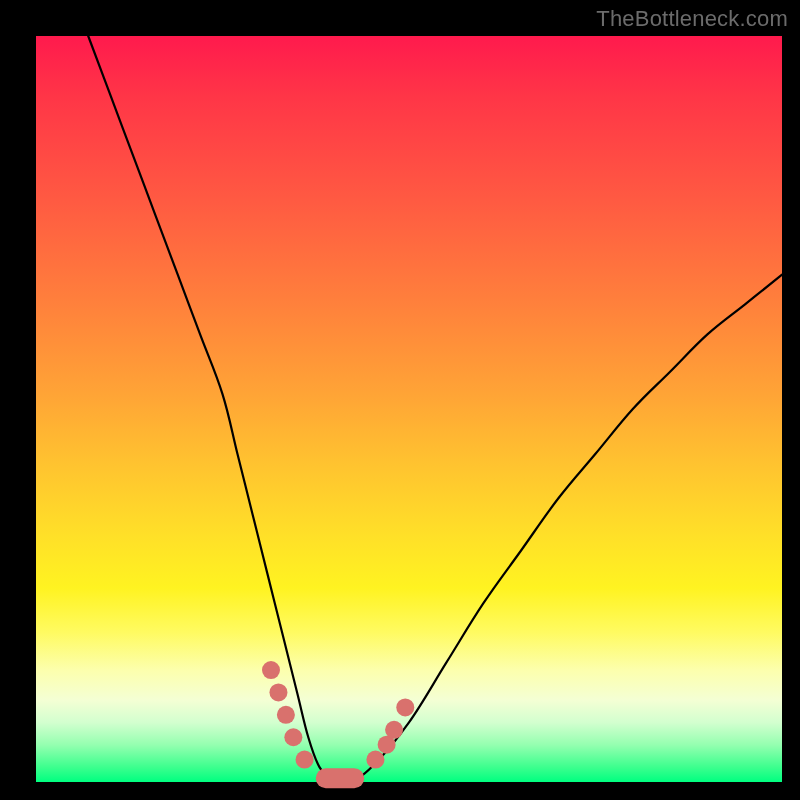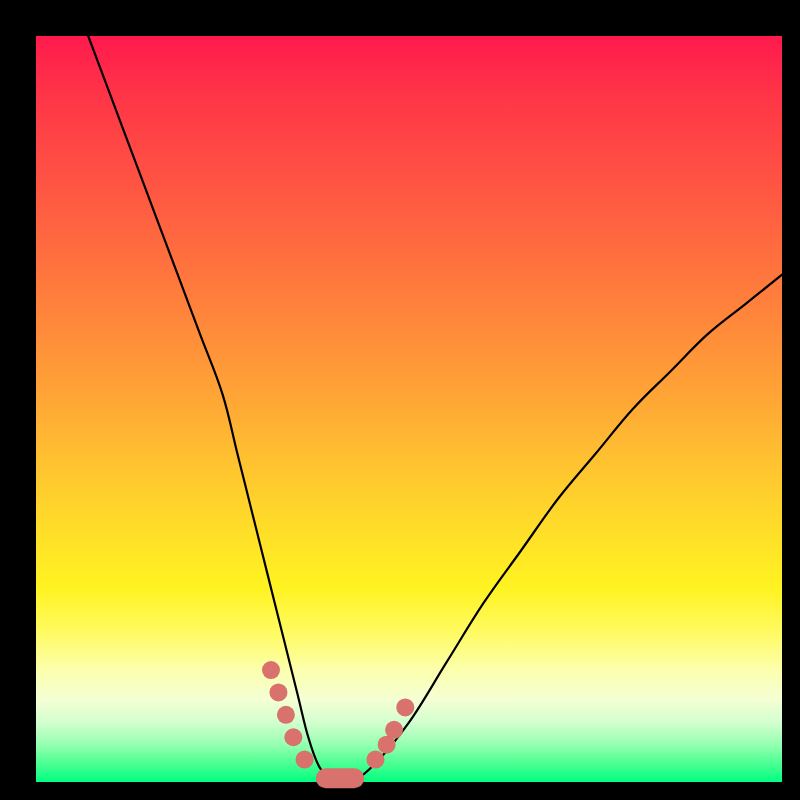--- a/index.html
+++ b/index.html
@@ -92,14 +92,15 @@
           <circle cx="268.56" cy="723.62" r="9" class="marker"></circle>
           <circle cx="339.43" cy="723.62" r="9" class="marker"></circle>
           <circle cx="350.62" cy="708.7" r="9" class="marker"></circle>
           <circle cx="358.08" cy="693.78" r="9" class="marker"></circle>
           <circle cx="369.27" cy="671.4" r="9" class="marker"></circle>
           <rect x="279.75" y="732.27" width="48.49000000000001" height="20" rx="10" class="pill"></rect>
         </g>
     </svg>
   </div>
 
+  <div class="watermark">TheBottleneck.com</div>
 
 </div>
 
 </body></html>

